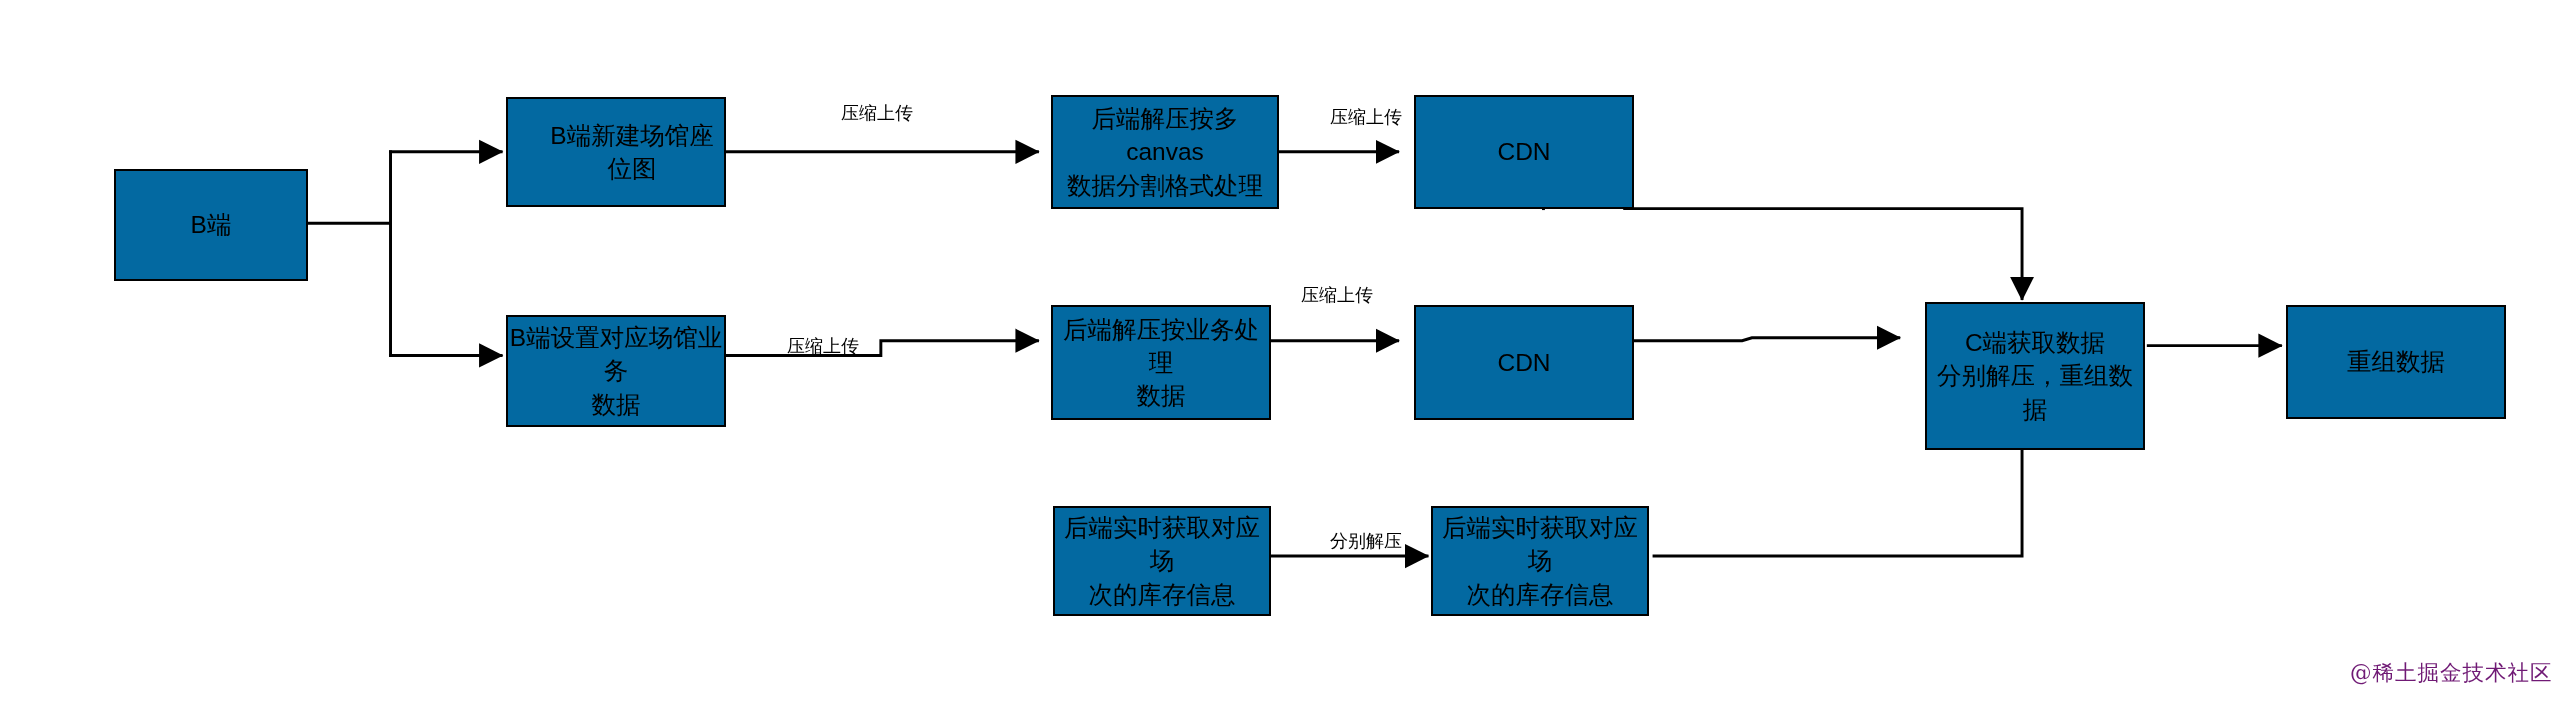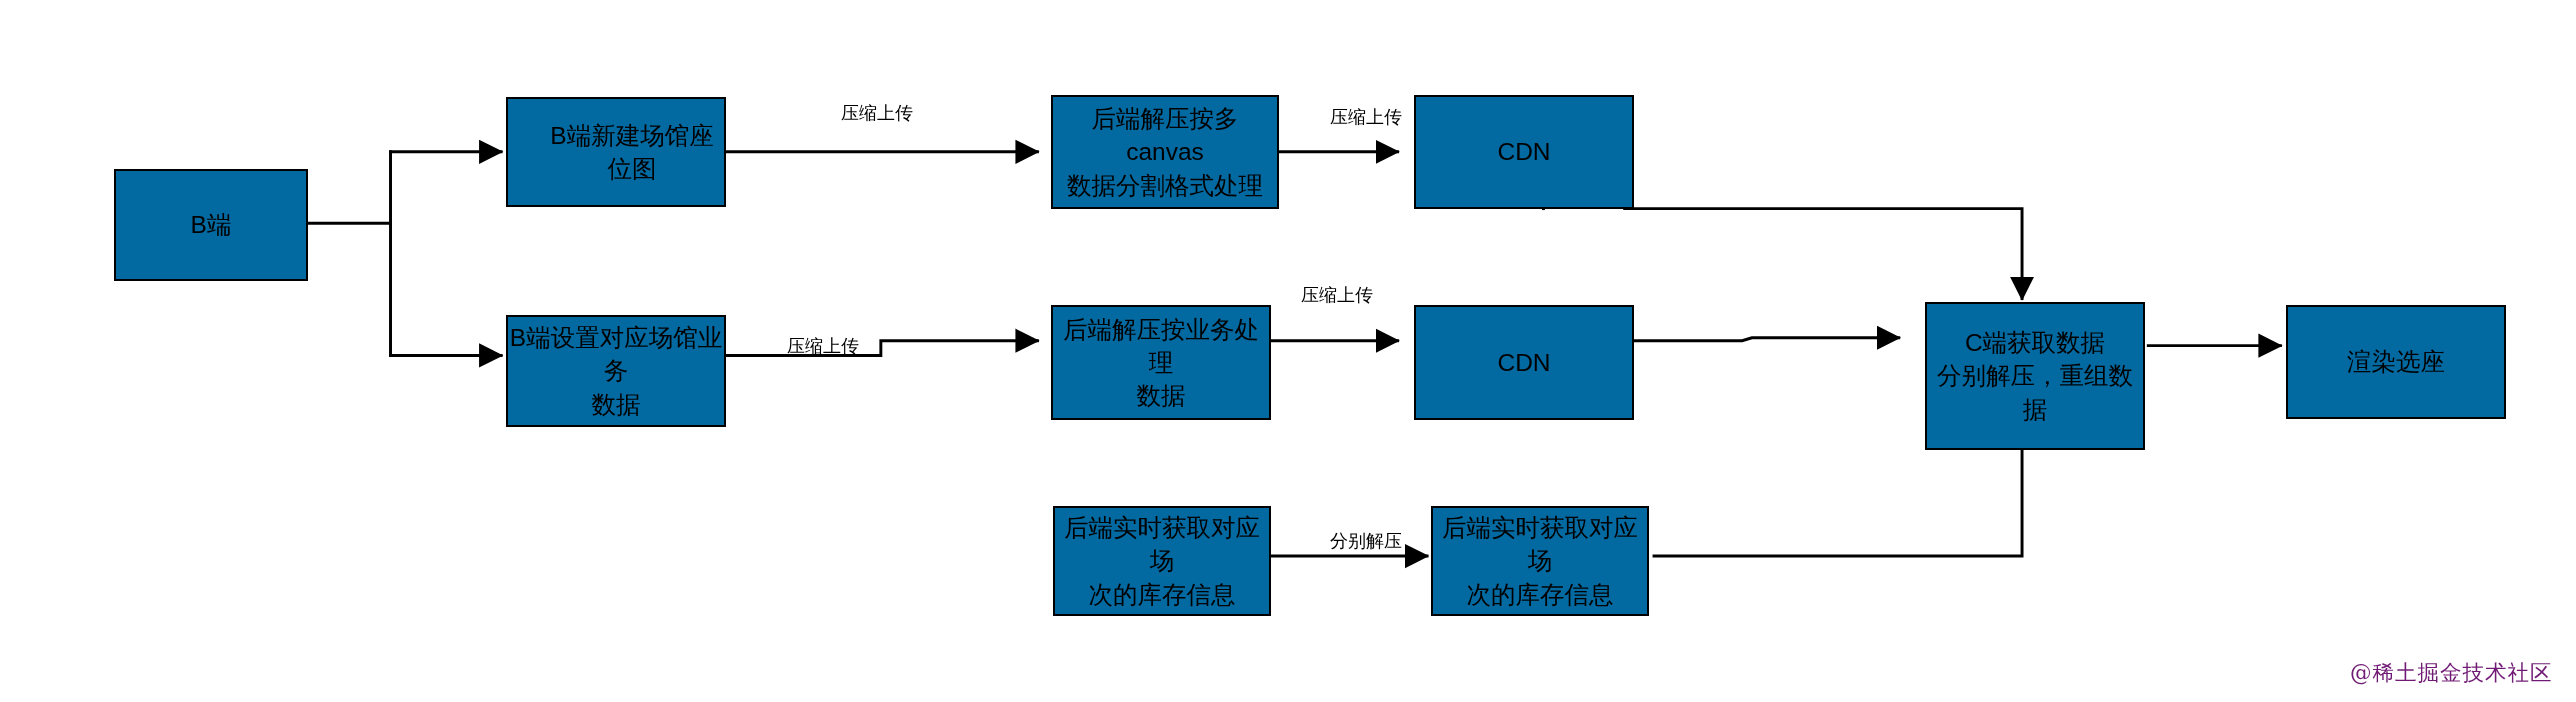--- a/index.html
+++ b/index.html
@@ -109,21 +109,21 @@
 数据</div>
 
   <div class="node" style="left:1051px; top:305px; width:220px; height:115px;">后端解压按业务处理
 数据</div>
 
   <div class="node" style="left:1414px; top:305px; width:220px; height:115px;">CDN</div>
 
   <div class="node" style="left:1925px; top:302px; width:220px; height:148px;">C端获取数据
 分别解压，重组数据</div>
 
-  <div class="node" style="left:2286px; top:305px; width:220px; height:114px;">渲染选座</div>
+  <div class="node" style="left:2286px; top:305px; width:220px; height:114px;">重组数据</div>
 
   <div class="node" style="left:1053px; top:506px; width:218px; height:110px;">后端实时获取对应场
 次的库存信息</div>
 
   <div class="node" style="left:1431px; top:506px; width:218px; height:110px;">后端实时获取对应场
 次的库存信息</div>
 
   <div class="edge-label" style="left:877px; top:114px;">压缩上传</div>
 
   <div class="edge-label" style="left:1366px; top:118px;">压缩上传</div>

